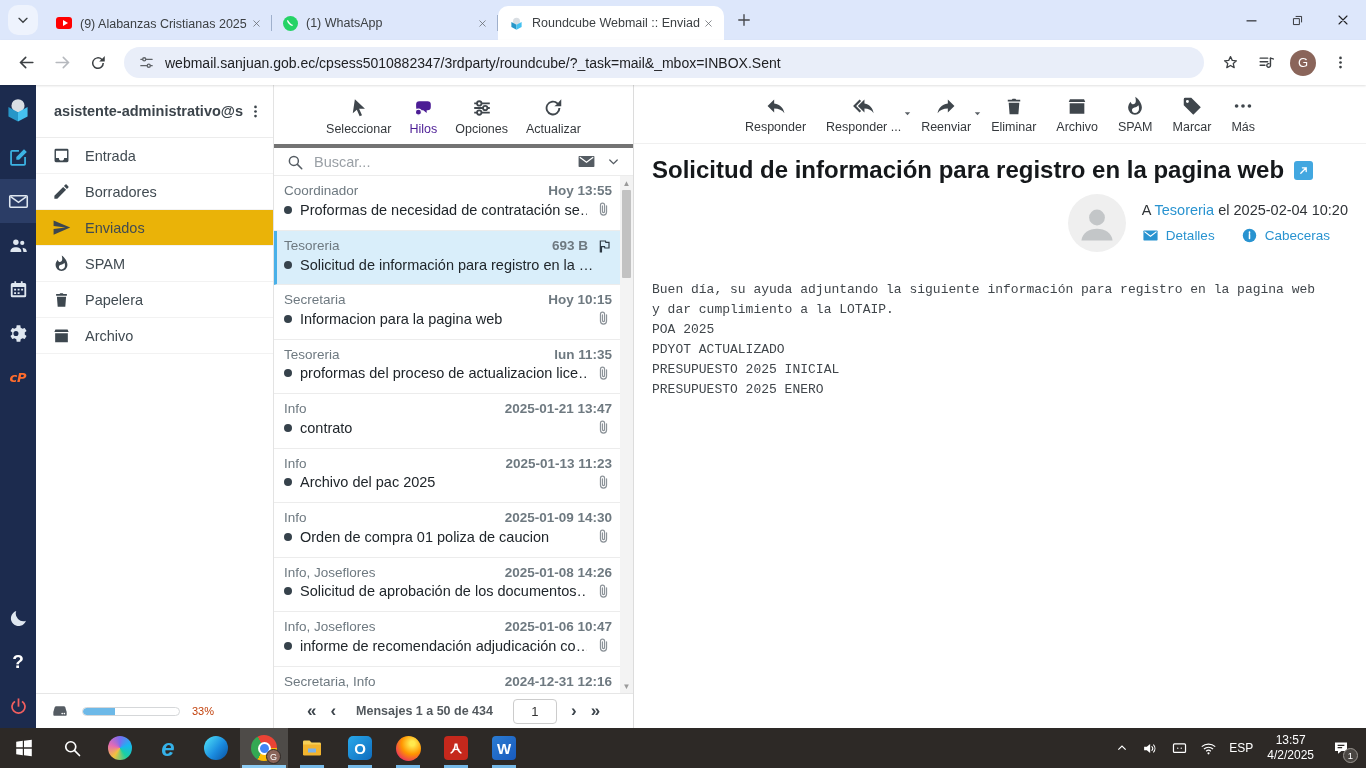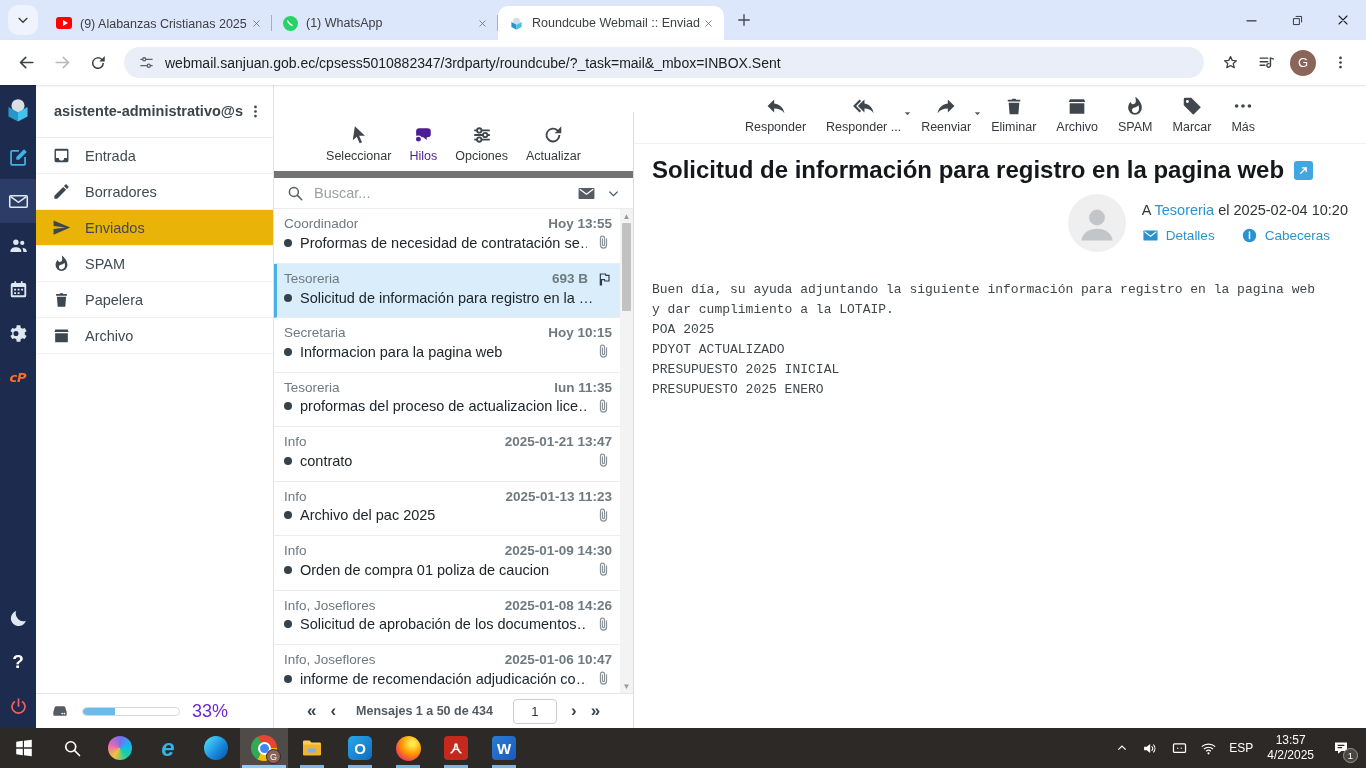--- a/index.html
+++ b/index.html
@@ -42,31 +42,31 @@
   .acct { height:53px; display:flex; align-items:center; padding:0 6px 0 18px; border-bottom:1px solid #ececec; }
   .acct-name { flex:1; font-size:14.5px; font-weight:bold; color:#3c444b; white-space:nowrap; overflow:hidden; }
   .acct-kebab { width:24px; color:#3c444b; display:flex; justify-content:center; }
   .folder { height:36px; display:flex; align-items:center; padding:0 16px; gap:14px; color:#414b52; font-size:14.5px; border-bottom:1px solid #f2f2f2; }
   .folder.selected { background:#eab308; }
   .folder .ficon { width:19px; height:19px; color:#3d474f; display:flex; }
   .fpane-spacer { flex:1; }
   .quota { height:35px; border-top:1px solid #e6e6e6; display:flex; align-items:center; padding:0 14px; gap:12px; }
   .quota-bar { width:98px; height:9px; border:1px solid #d5d7d9; border-radius:5px; background:#fff; overflow:hidden; }
   .quota-fill { height:100%; background:#6db9e8; border-radius:5px 0 0 5px; }
-  .quota-pct { font-size:18px; color:#6d28d9; }
+  .quota-pct { font-size:11px; color:#c2410c; }
   .quota-icon { color:#555c63; }
 
   
-  .listpane { width:360px; display:flex; flex-direction:column; flex:0 0 auto; border-right:1px solid #dcdcdc; background:#fff;margin-top:27px; }
+  .listpane { width:360px; display:flex; flex-direction:column; flex:0 0 auto; border-right:1px solid #dcdcdc; background:#fff; }
   .ltoolbar { height:59px; display:flex; align-items:center; justify-content:center; gap:14px; padding-top:4px; flex:0 0 auto; }
   .tbtn { display:flex; flex-direction:column; align-items:center; gap:3px; color:#35393d; font-size:12.5px; position:relative; padding:0 2px; }
   .tbtn .ticon { width:22px; height:22px; color:#3f464c; display:flex; align-items:center; justify-content:center; }
   .tbtn.disabled, .tbtn.disabled .ticon { color:#4c1d95; }
   .tbtn .caret { position:absolute; right:-11px; top:12px; color:#5a6066; }
-  .searchrow { height:38px; border-top:7px solid #737373; border-bottom:1px solid #ececec; display:flex; align-items:center; padding:0 12px; gap:10px; flex:0 0 auto; }
+  .searchrow { height:32px; border-top:4px solid #737373; border-bottom:1px solid #ececec; display:flex; align-items:center; padding:0 12px; gap:10px; flex:0 0 auto; }
   .searchrow input { flex:1; border:none; outline:none; font-size:14.5px; color:#333; font-family:"Liberation Sans", sans-serif; background:transparent; }
   .searchrow input::placeholder { color:#9aa0a6; }
   .searchrow .sicn { color:#555c63; display:flex; }
   .msgs-wrap { flex:1; position:relative; min-height:0; overflow:hidden; }
   .msgs { position:absolute; inset:0 13px 0 0; overflow:hidden; }
   .msg { height:54.5px; padding:7px 8px 0 10px; border-bottom:1px solid #ececec; position:relative; }
   .msg.selected { background:#d9eefa; border-left:3px solid #49b0e8; padding-left:7px; }
   .msg .l1 { display:flex; align-items:center; font-size:13.5px; color:#6e7980; }
   .msg .l1 .sender { flex:1; white-space:nowrap; overflow:hidden; }
   .msg .l1 .mdate { margin-left:8px;font-weight:bold; }

